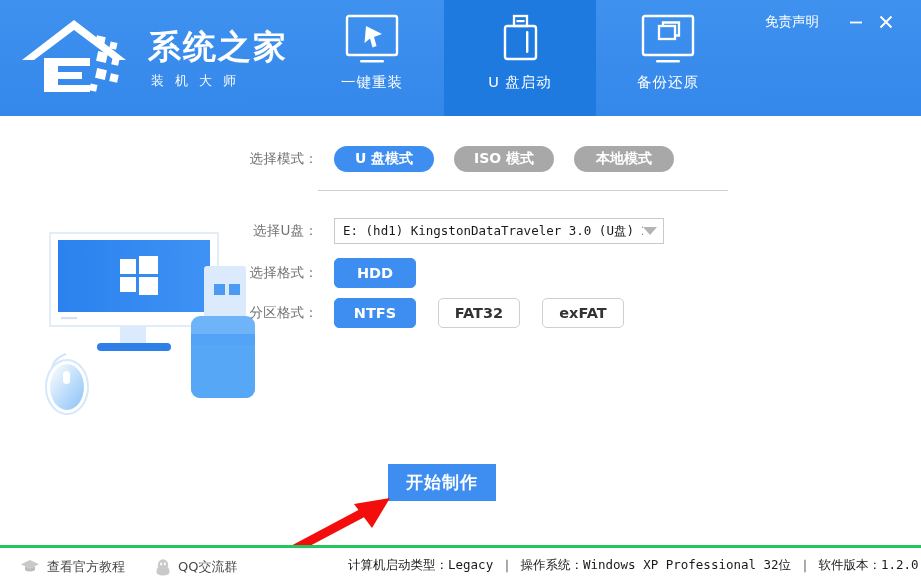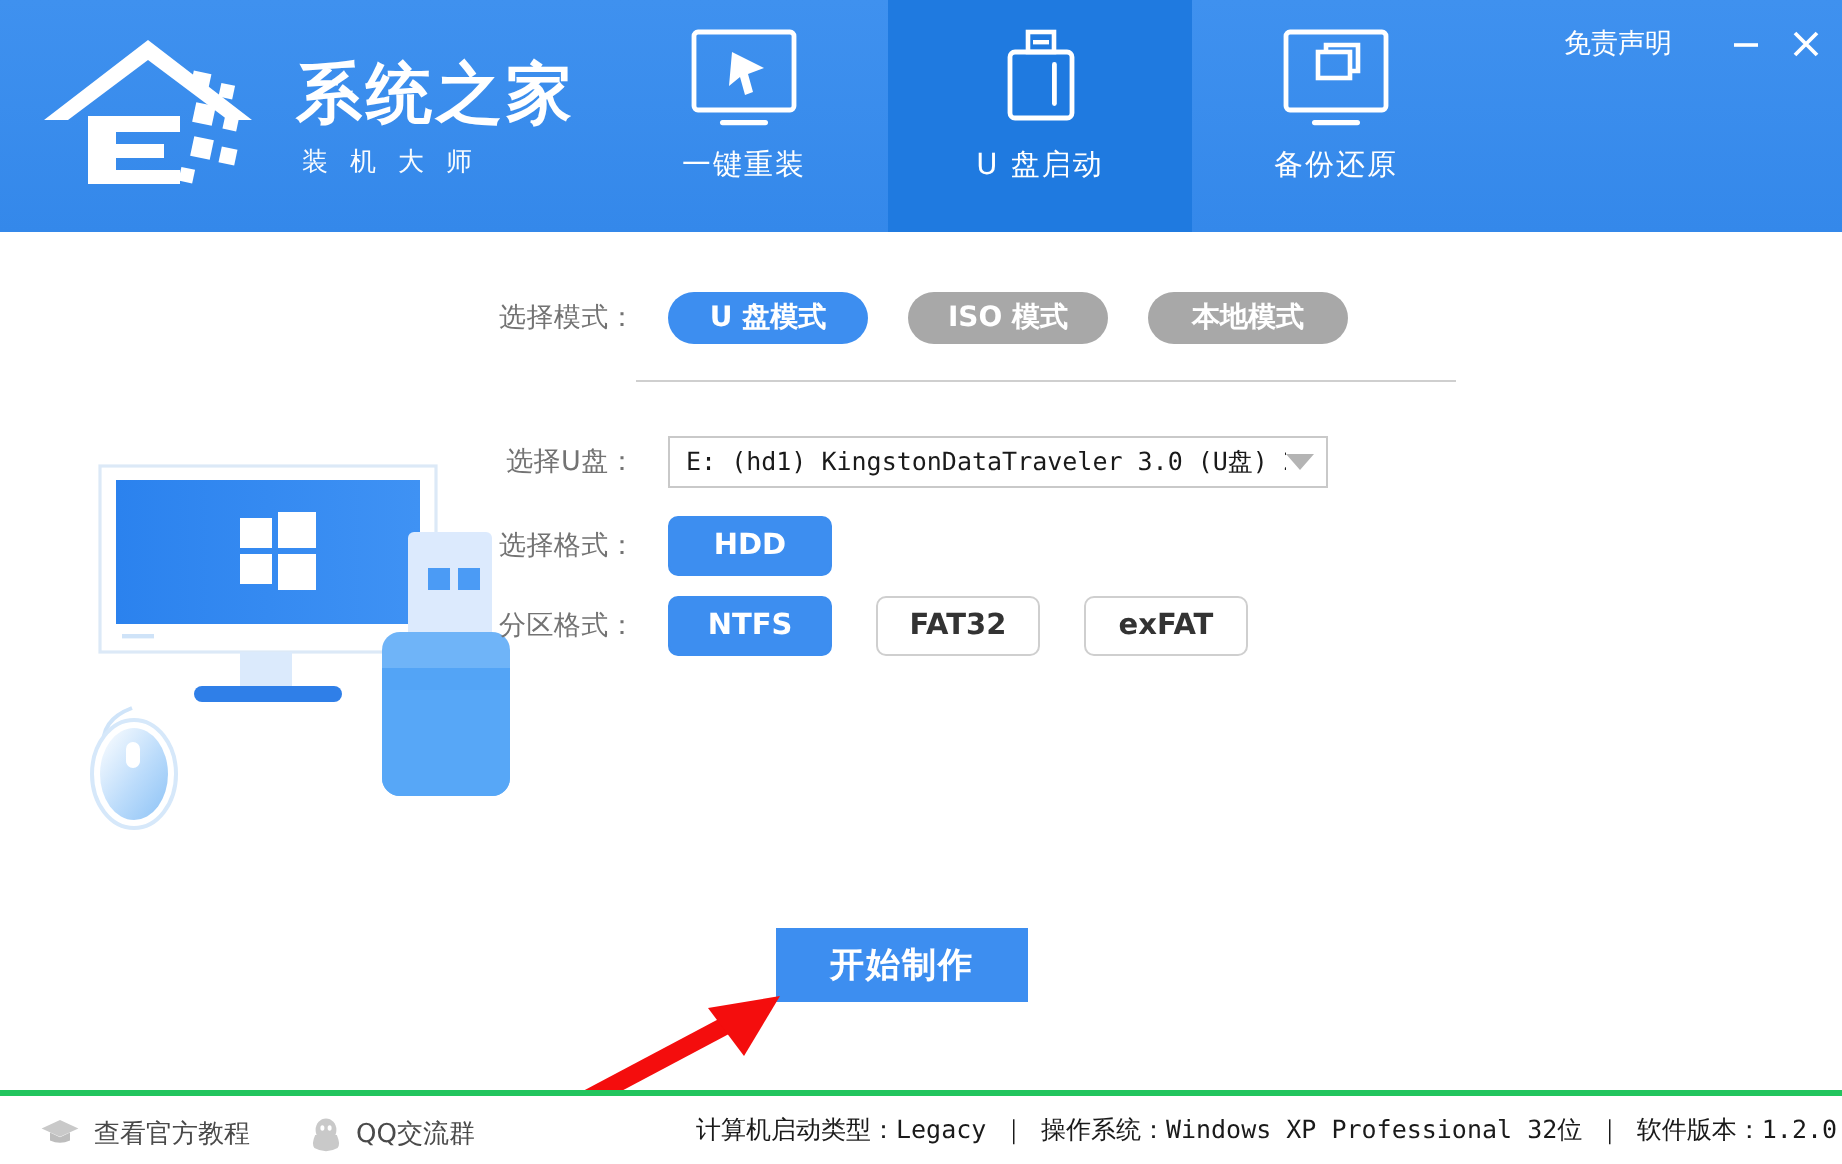--- a/index.html
+++ b/index.html
@@ -46,21 +46,21 @@
   .tab .tab-ic{height:58px;display:flex;align-items:center;justify-content:center;}
   .tab .tab-lb{
     color:#ffffff;font-size:14.5px;letter-spacing:1px;margin-top:3px;
     font-family:"DejaVu Sans","Liberation Sans",sans-serif;white-space:nowrap;
   }
   .tab.t0{left:0;}
   .tab.t1{left:148px;}
   .tab.t2{left:296px;}
   .tab.active{background:#1f7ae0;}
 
-  .hdr-right{position:absolute;right:3px;top:10px;display:flex;align-items:center;}
+  .hdr-right{position:absolute;right:20px;top:10px;display:flex;align-items:center;}
   .disclaimer{
     color:#ffffff;font-size:13.5px;margin-right:22px;cursor:pointer;
     font-family:"DejaVu Sans","Liberation Sans",sans-serif;white-space:nowrap;
   }
   .winbtn{
     width:30px;height:24px;display:flex;align-items:center;justify-content:center;
     color:#fff;cursor:pointer;
   }
   .winbtn svg{display:block;}
 
@@ -113,21 +113,21 @@
     font-size:14.5px;cursor:pointer;box-sizing:border-box;
     font-family:"DejaVu Sans","Liberation Sans",sans-serif;
     font-weight:bold;
     border:1px solid #cfcfcf;background:#ffffff;color:#333333;
   }
   .btn.sel{background:#3d8ef0;border-color:#3d8ef0;color:#ffffff;}
   .btn.b2{margin-left:22px;}
   .btn.b3{margin-left:22px;}
 
   .make-btn{
-    position:absolute;left:388px;top:348px;width:126px;height:37px;
+    position:absolute;left:388px;top:348px;width:108px;height:37px;
     background:#3d8ef0;color:#fff;font-size:17px;font-weight:bold;letter-spacing:1px;
     display:flex;align-items:center;justify-content:center;cursor:pointer;
     font-family:"DejaVu Sans","Liberation Sans",sans-serif;
   }
 
   .tip{
     position:absolute;left:308px;top:462px;color:#2b2b2b;font-size:14px;
     font-family:"DejaVu Sans","Liberation Sans",sans-serif;white-space:nowrap;
   }
 

